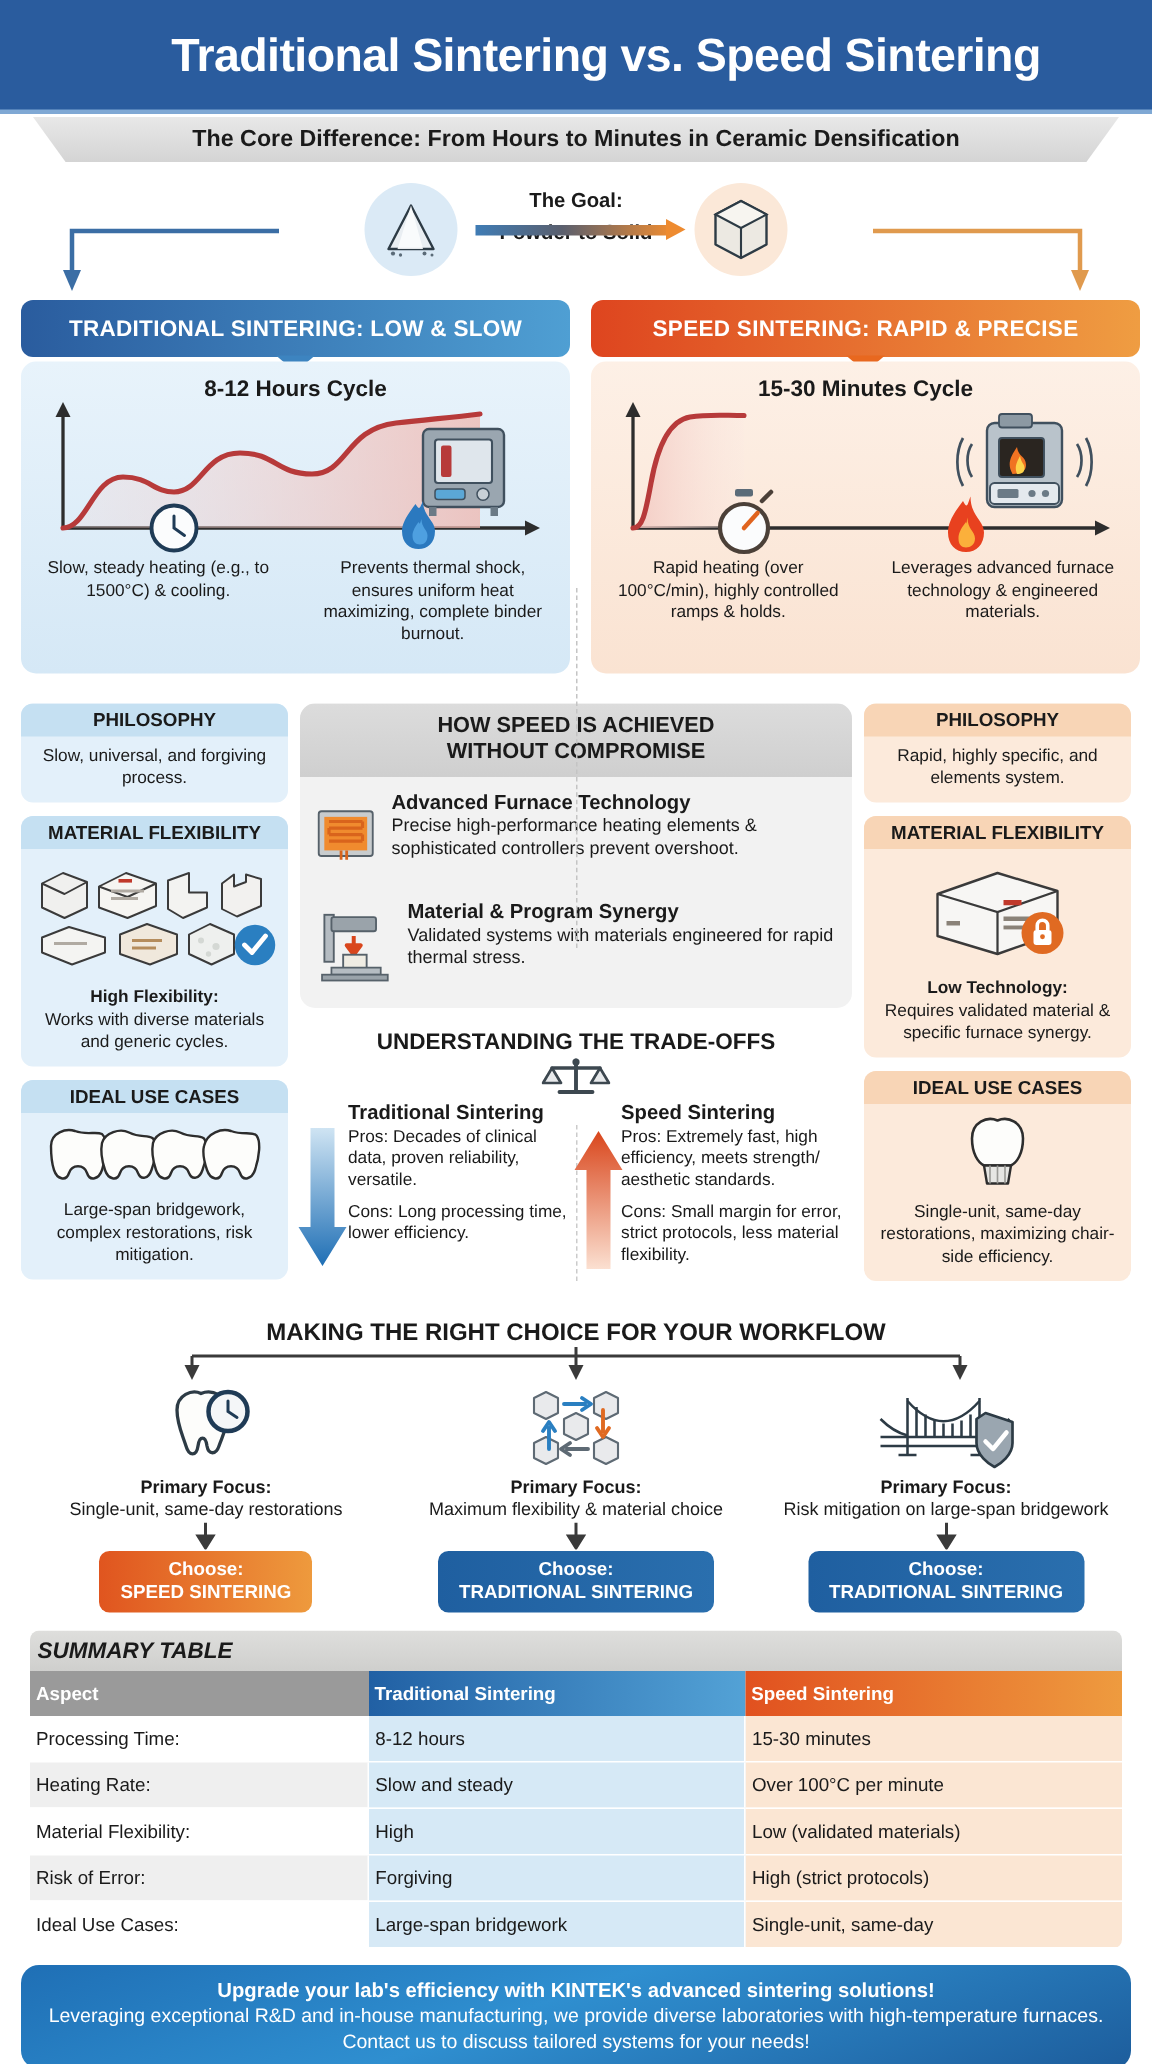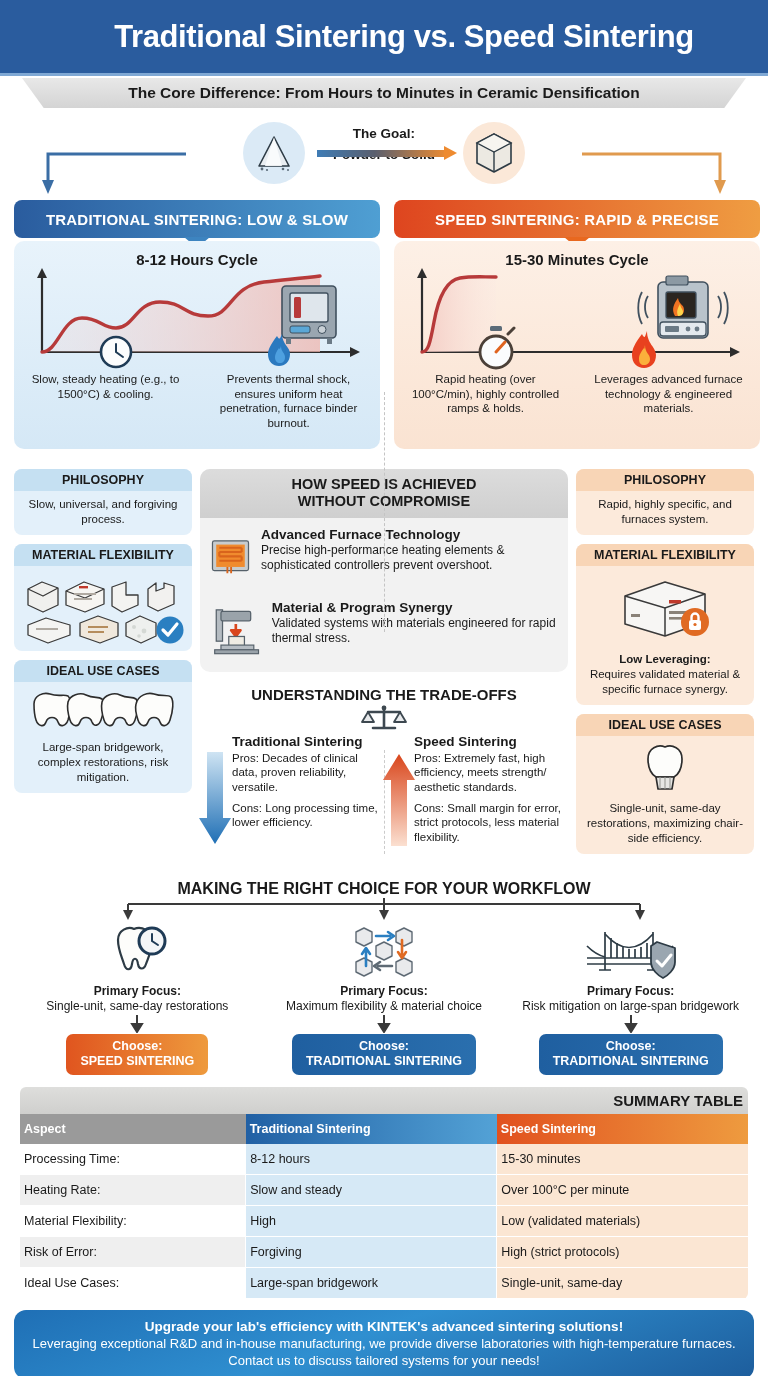--- a/index.html
+++ b/index.html
@@ -156,22 +156,22 @@
     display: inline-block; border-radius: 7px; color: #fff;
     font-size: 12.5px; font-weight: bold; line-height: 1.22;
     padding: 5px 14px; text-align: center;
   }
   .pill.orange { background: linear-gradient(90deg,#e0551f,#ee9a3d); }
   .pill.blue { background: linear-gradient(90deg,#1f5fa0,#2a6fae); }
 
   
   .table-wrap { margin: 12px 20px 0; border-radius: 6px; overflow: hidden; }
   .table-title {
-    background: linear-gradient(180deg,#dededc,#cfcfcd); text-align: right;
-    font-size: 15px; font-weight: bold; padding: 5px;
+    background: linear-gradient(180deg,#dededc,#cfcfcd); text-align: left;
+    font-size: 15px; font-weight: bold; padding: 5px; font-style: italic;
   }
   table { width: 100%; border-collapse: collapse; }
   th, td { font-size: 12.5px; text-align: left; padding: 8px 4px; }
   th.aspect { background: #9a9a9a; color: #fff; font-weight: bold; width: 31%; }
   th.trad { background: linear-gradient(90deg,#2160a4,#53a2d6); color: #fff; font-weight: bold; width: 34.5%; }
   th.speed { background: linear-gradient(90deg,#e1511f,#ee9b3f); color: #fff; font-weight: bold; width: 34.5%; }
   td.c0 { background: #ffffff; }
   tr.alt td.c0 { background: #efefef; }
   td.c1 { background: #d6e9f6; border-left: 1px solid #fff; }
   td.c2 { background: #fbe6d3; border-left: 1px solid #fff; }
@@ -285,21 +285,21 @@
               <path d="M92 80 V88 L99 93" stroke="#1f3b56" stroke-width="2" fill="none" stroke-linecap="round"></path>
             </g>
             <g>
               <path d="M253 72 C247 80 244 85 244 90 C244 98 249 102 255 102 C261 102 266 98 266 90 C266 83 258 80 258 70 C256 74 256 77 253 72 Z" fill="#2b79bf"></path>
               <path d="M255 84 C252 88 251 91 251 93 C251 97 253 99 256 99 C259 99 261 97 261 93 C261 89 257 88 257 82 C256 85 256 86 255 84 Z" fill="#4ea0e0"></path>
             </g>
           </svg>
         </div>
         <div class="feat-row">
           <div class="feat">Slow, steady heating (e.g., to 1500°C) &amp; cooling.</div>
-          <div class="feat">Prevents thermal shock, ensures uniform heat penetration, furnace binder burnout.</div>
+          <div class="feat">Prevents thermal shock, ensures uniform heat maximizing, complete binder burnout.</div>
         </div>
       </div>
     </div>
 
     <div class="panel">
       <div class="panel-head speed">
         <span>SPEED SINTERING: RAPID &amp; PRECISE</span>
         <div class="head-notch speed"></div>
       </div>
       <div class="panel-body speed">
@@ -385,20 +385,24 @@
               <rect x="66" y="53" width="20" height="2" fill="#b58c5c"></rect>
               <rect x="66" y="58" width="16" height="2" fill="#b58c5c"></rect>
               <circle cx="112" cy="54" r="2" fill="#d4d8d4"></circle>
               <circle cx="122" cy="58" r="2.4" fill="#d4d8d4"></circle>
               <circle cx="117" cy="63" r="1.8" fill="#d4d8d4"></circle>
             </g>
             <circle cx="148" cy="57" r="13.5" fill="#2a7fc1"></circle>
             <path d="M141 57 l5 5 l9 -11" stroke="#fff" stroke-width="3.2" fill="none" stroke-linecap="round" stroke-linejoin="round"></path>
           </svg>
         </div>
+        <div class="card-text">
+          <b>High Flexibility:</b><br>
+          <span>Works with diverse materials and generic cycles.</span>
+        </div>
       </div>
 
       <div class="card blue">
         <div class="card-title">IDEAL USE CASES</div>
         <div style="display:flex;justify-content:center;padding:6px 0 2px;">
           <svg width="150" height="44" viewBox="0 0 150 44">
             <g fill="#fdfdfb" stroke="#2d2d2d" stroke-width="1.6" stroke-linejoin="round">
               <path d="M6 16 C6 7 16 4 22 6 C30 9 36 6 40 8 C44 12 43 22 40 32 C38 38 32 40 30 34 C28 28 20 28 18 34 C16 40 10 38 8 32 C6 26 6 20 6 16 Z"></path>
               <path d="M40 14 C42 7 52 4 58 7 C66 11 70 8 74 11 C77 15 76 24 73 32 C71 38 66 39 64 34 C62 28 54 28 52 34 C50 40 44 38 42 32 C40 26 39 19 40 14 Z"></path>
               <path d="M74 14 C76 7 86 4 92 7 C100 11 104 8 108 11 C111 15 110 24 107 32 C105 38 100 39 98 34 C96 28 88 28 86 34 C84 40 78 38 76 32 C74 26 73 19 74 14 Z"></path>
@@ -490,42 +494,42 @@
           <h5>Speed Sintering</h5>
           <p><b>Pros:</b> <span>Extremely fast, high efficiency, meets strength/ aesthetic standards.</span></p>
           <p><b>Cons:</b> <span>Small margin for error, strict protocols, less material flexibility.</span></p>
         </div>
       </div>
     </div>
 
     <div class="side-col">
       <div class="card peach">
         <div class="card-title">PHILOSOPHY</div>
-        <div class="card-text">Rapid, highly specific, and furnaces system.</div>
+        <div class="card-text">Rapid, highly specific, and elements system.</div>
       </div>
 
       <div class="card peach">
         <div class="card-title">MATERIAL FLEXIBILITY</div>
         <div style="display:flex;justify-content:center;padding:8px 0 2px;">
           <svg width="116" height="70" viewBox="0 0 116 70">
             <path d="M18 22 L58 8 L98 20 V48 L58 62 L18 50 Z" fill="#f7f6f4" stroke="#3a3a3a" stroke-width="1.6" stroke-linejoin="round"></path>
             <path d="M18 22 L58 34 L98 20" fill="none" stroke="#3a3a3a" stroke-width="1.5"></path>
             <path d="M58 34 V62" stroke="#3a3a3a" stroke-width="1.5"></path>
             <rect x="62" y="26" width="12" height="3.5" fill="#c0392b"></rect>
             <rect x="62" y="37" width="30" height="3" fill="#8a8278"></rect>
             <rect x="62" y="43" width="24" height="2.6" fill="#8a8278"></rect>
             <rect x="24" y="40" width="9" height="3" fill="#8a8278"></rect>
             <circle cx="88" cy="48" r="14" fill="#e06a22"></circle>
             <rect x="82" y="46" width="12" height="10" rx="2" fill="#fff"></rect>
             <path d="M84.5 46 V43 a3.5 3.5 0 0 1 7 0 V46" stroke="#fff" stroke-width="2.4" fill="none"></path>
             <circle cx="88" cy="50.5" r="1.6" fill="#e06a22"></circle>
           </svg>
         </div>
         <div class="card-text">
-          <b>Low Leveraging:</b><br>
+          <b>Low Technology:</b><br>
           <span>Requires validated material &amp; specific furnace synergy.</span>
         </div>
       </div>
 
       <div class="card peach">
         <div class="card-title">IDEAL USE CASES</div>
         <div style="display:flex;justify-content:center;padding:5px 0 2px;">
           <svg width="58" height="52" viewBox="0 0 58 52">
             <path d="M12 18 C12 7 22 3 29 6 C36 3 46 7 46 18 C46 28 42 34 38 36 H20 C16 34 12 28 12 18 Z" fill="#fdfdfb" stroke="#2d2d2d" stroke-width="1.7" stroke-linejoin="round"></path>
             <path d="M20 36 H38 L36 48 H22 Z" fill="#e6e6e3" stroke="#2d2d2d" stroke-width="1.6" stroke-linejoin="round"></path>

